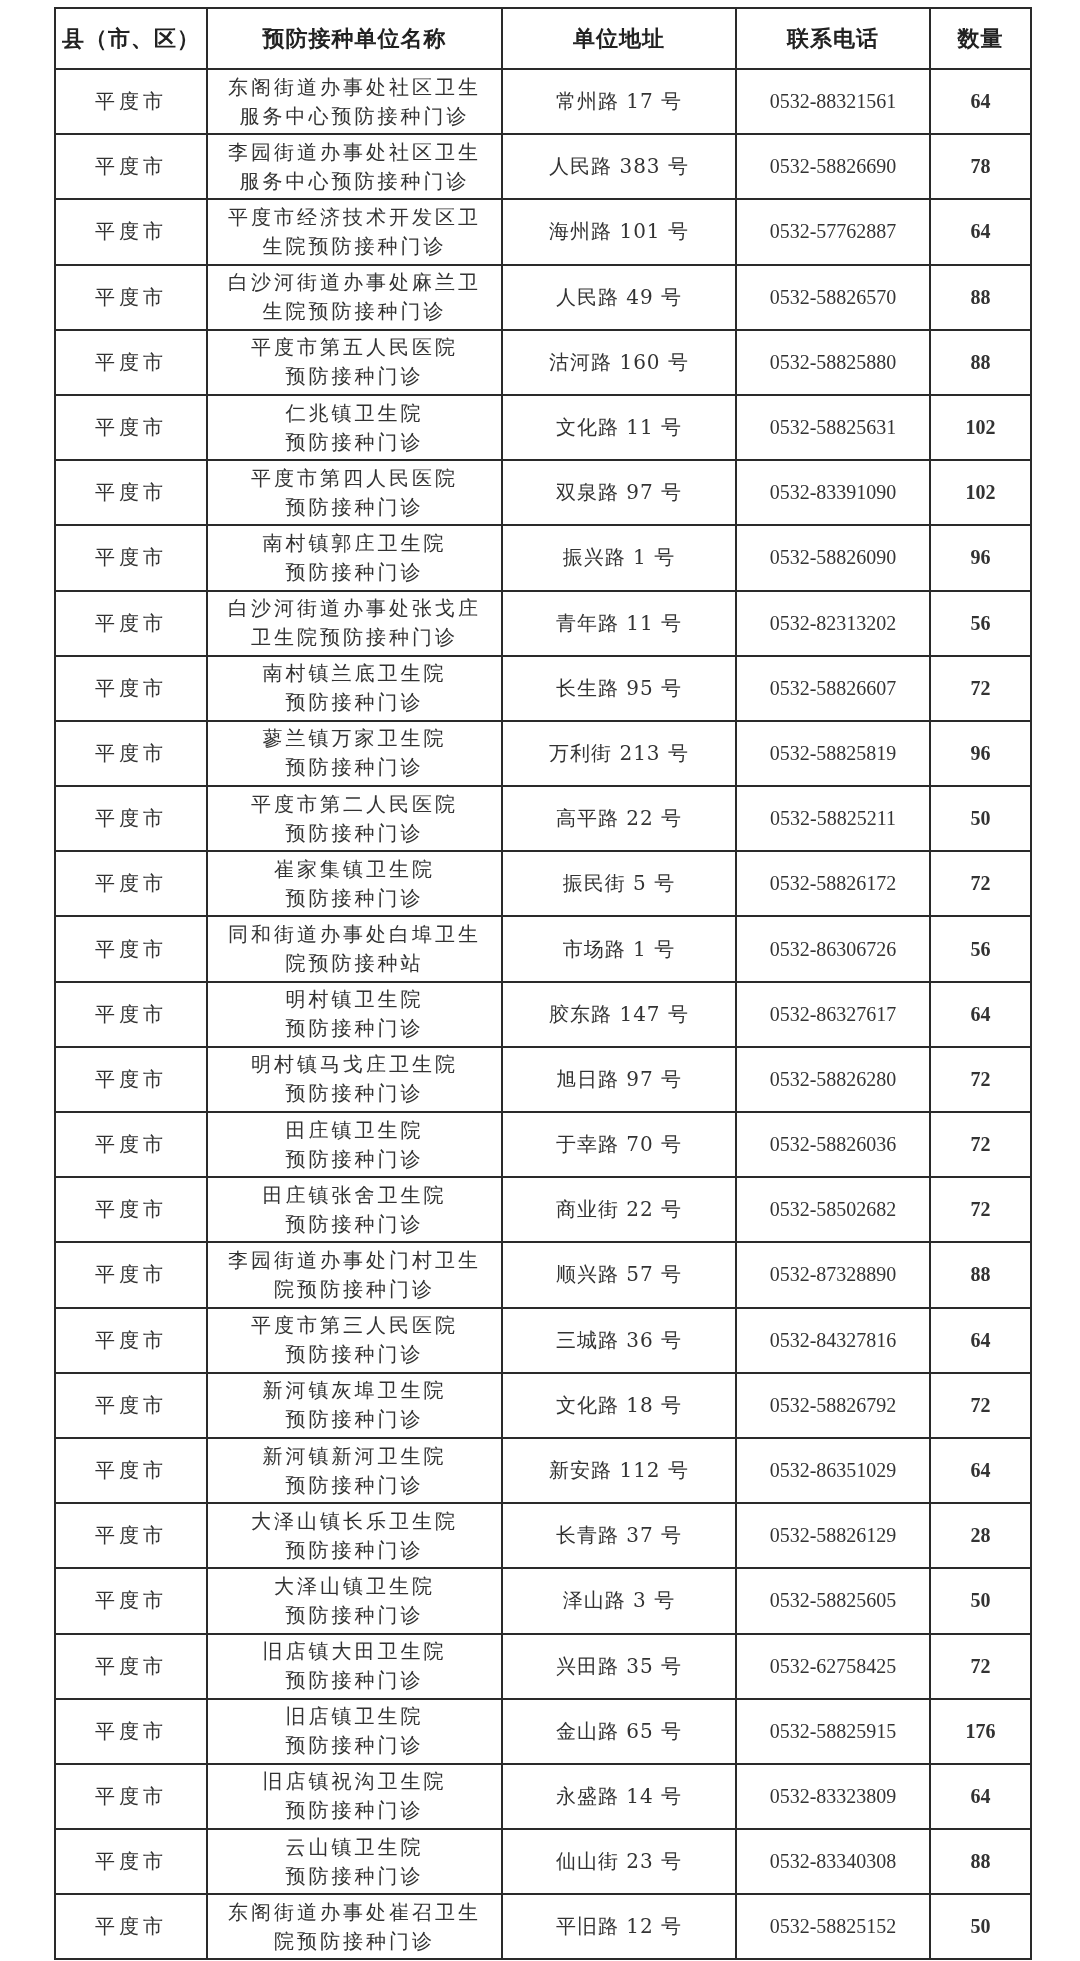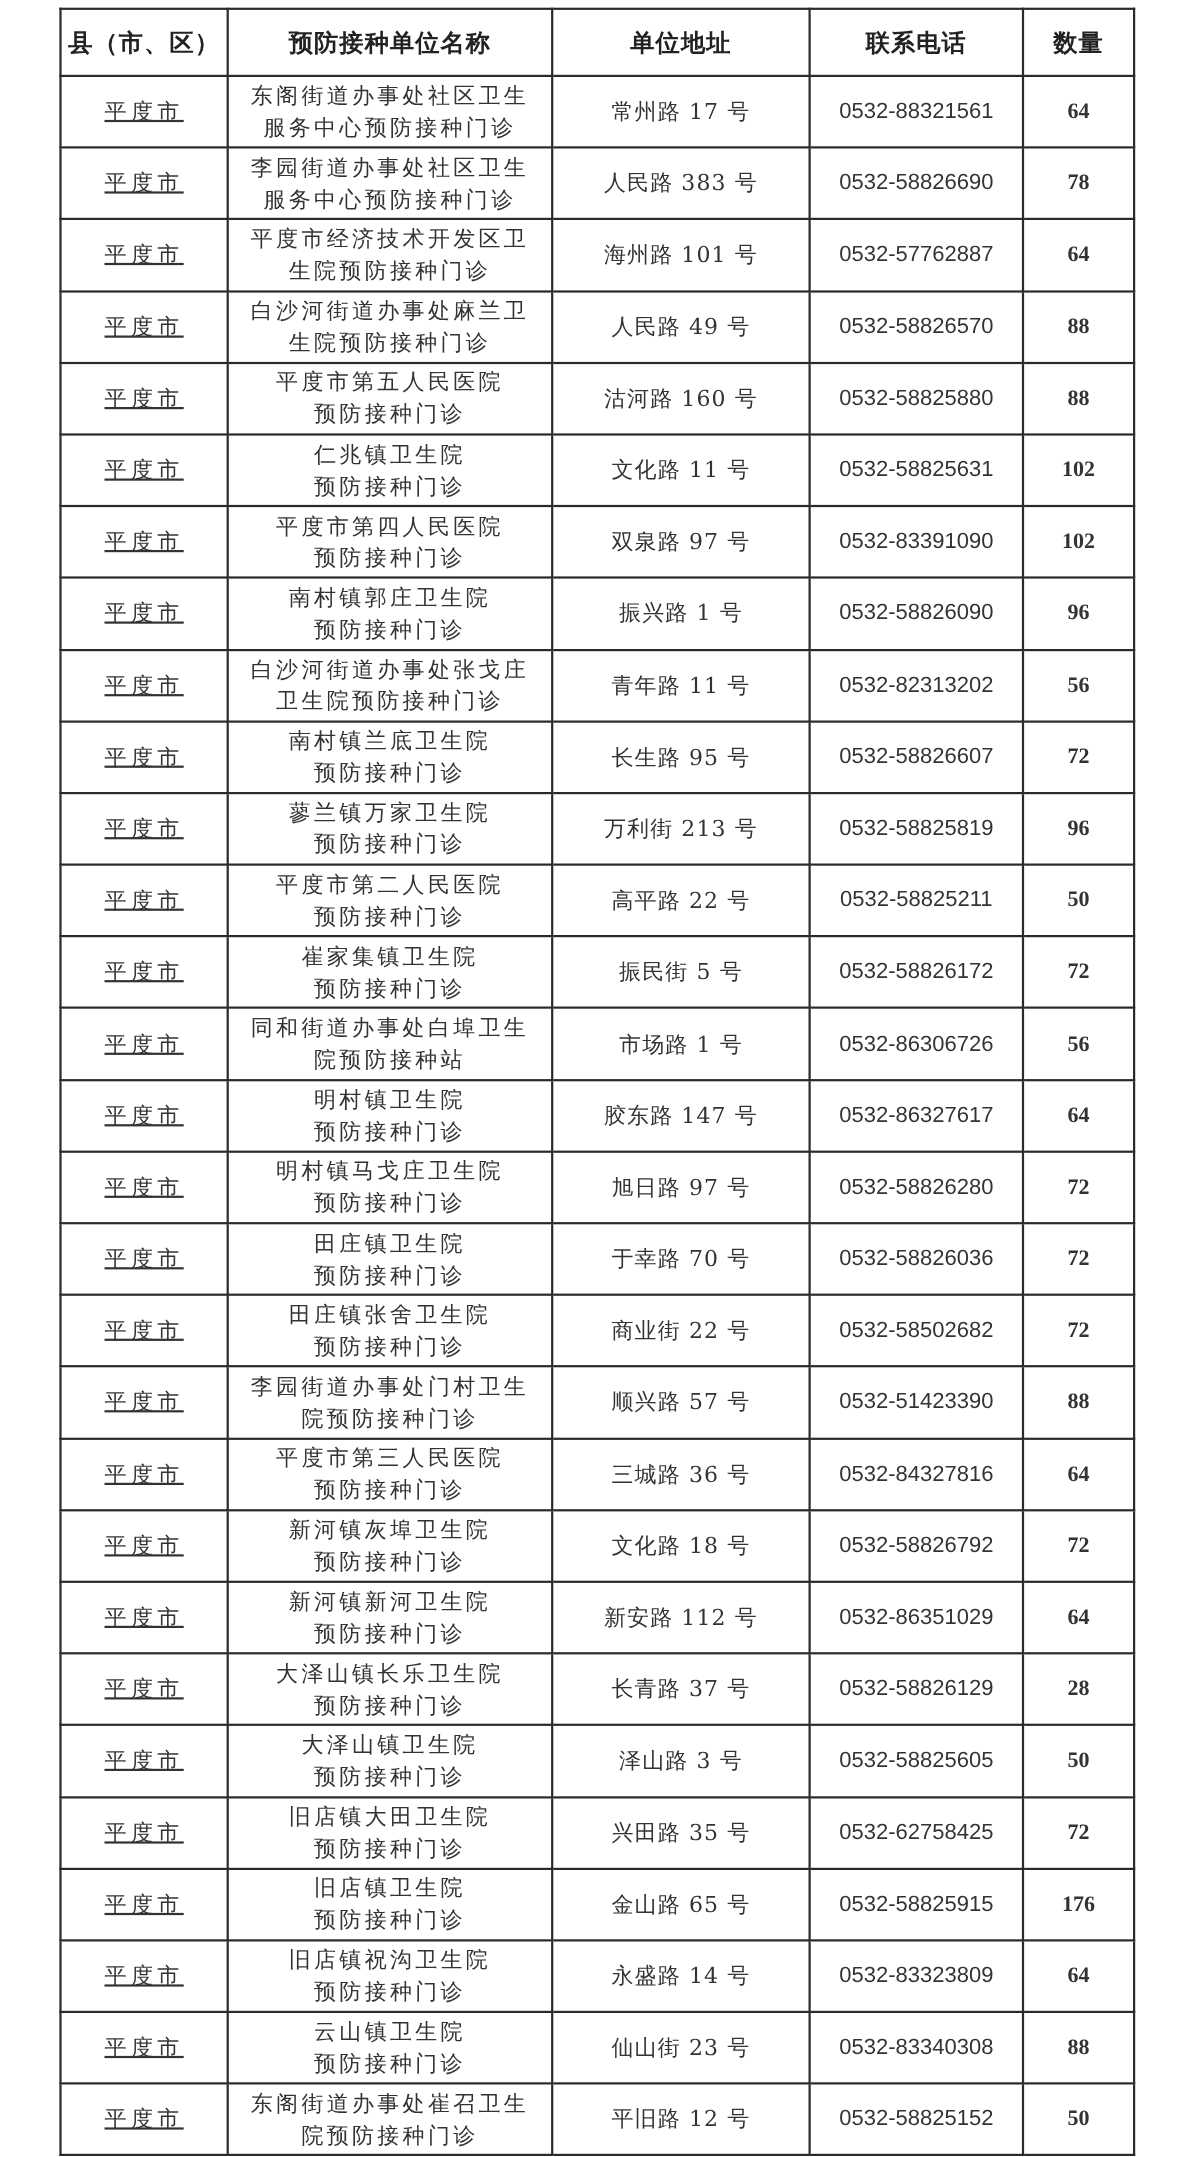--- a/index.html
+++ b/index.html
@@ -12,24 +12,24 @@
   }
   table.vac th, table.vac td {
     border: 2px solid #2a2a2a;
     text-align: center; vertical-align: middle; padding: 0;
   }
   table.vac th {
     height: 59px; font-family: Liberation Serif, serif;
     font-weight: bold; font-size: 22px; color: #222222; letter-spacing: 1px;
   }
   table.vac td { height: 63.2px; font-size: 20px; }
-  td.county { letter-spacing: 4px; text-decoration: underline; }
+  td.county { letter-spacing: 4px; }
   td.name { font-size: 20px; line-height: 29px; letter-spacing: 3px; }
   td.addr { letter-spacing: 1px; }
-  td.phone { font-family: Liberation Sans, sans-serif; font-size: 22px; }
+  td.phone { font-family: Liberation Serif, serif; font-size: 22px; }
   td.qty { font-family: "Liberation Serif", "DejaVu Serif", serif; font-size: 22px; font-weight: bold; }
   .line { display: block; }
 </style>
 </head>
 <body>
 
 <table class="vac">
   <colgroup>
     <col style="width:152px">
     <col style="width:295px">
@@ -245,21 +245,21 @@
     <td class="qty">72</td>
   </tr>
 
   <tr>
     <td class="county">平度市</td>
     <td class="name">
       <span class="line">李园街道办事处门村卫生</span>
       <span class="line">院预防接种门诊</span>
     </td>
     <td class="addr">顺兴路 57 号</td>
-    <td class="phone">0532-51423390</td>
+    <td class="phone">0532-87328890</td>
     <td class="qty">88</td>
   </tr>
 
   <tr>
     <td class="county">平度市</td>
     <td class="name">
       <span class="line">平度市第三人民医院</span>
       <span class="line">预防接种门诊</span>
     </td>
     <td class="addr">三城路 36 号</td>

